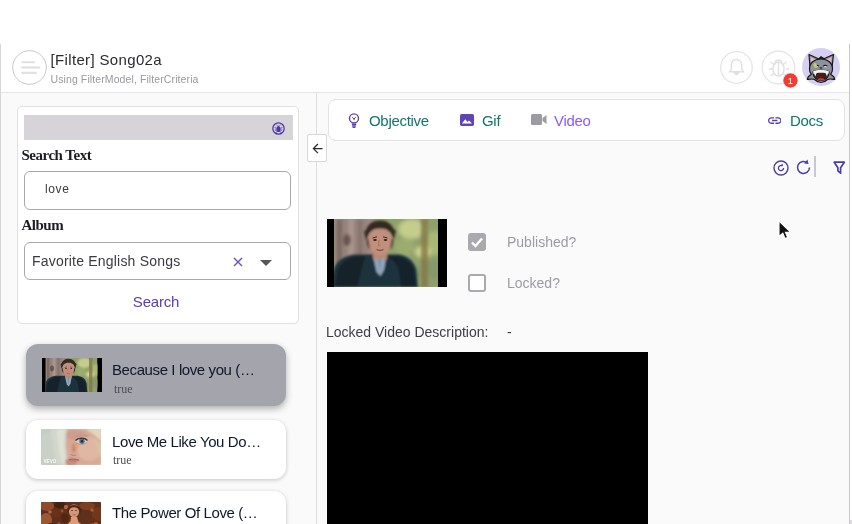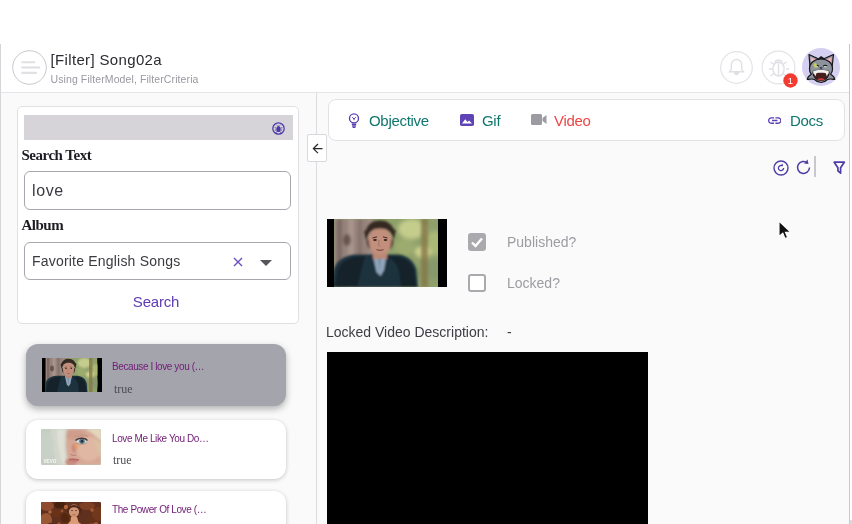--- a/index.html
+++ b/index.html
@@ -25,31 +25,31 @@
   #inp2 { top:198px; height:38px; }
   .inptxt { font-size:14px; color:#3a3a41; }
   #btnsearch { left:14px; top:248.5px; width:282px; text-align:center; font-size:15px; color:#5e3cb4; letter-spacing:-0.2px; }
 
   
   .item { left:25px; width:260px; height:59px; border-radius:12px; background:#fff; box-shadow:0 1px 4px rgba(0,0,0,0.22); }
   #item1 { top:300px; height:62px; background:#a4a4ad; box-shadow:0 3px 7px rgba(0,0,0,0.3); }
   #item2 { top:376px; }
   #item3 { top:447px; }
   .thumb { width:60px; height:36px; overflow:hidden; border-radius:1px; }
-  .ititle { font-size:10px; color:#701a75; letter-spacing:-0.4px; white-space:nowrap; }
+  .ititle { font-size:15px; color:#0f172a; letter-spacing:-0.4px; white-space:nowrap; }
   .itrue { font-size:12px; color:#4c4c54;font-family:Liberation Serif, serif; }
 
   
   #arrowbtn { left:306px; top:90px; width:20px; height:28px; background:#fff; border:1px solid #dad7dd; border-radius:2px; display:flex; align-items:center; justify-content:center; }
 
   
   #tabbar { left:327px; top:55px; width:517px; height:42px; background:#fff; border:1px solid #e3e0e6; border-radius:8px; }
   .tabtxt { font-size:15px; letter-spacing:-0.3px; }
   .purple { color:#0f766e; }
-  .gray { color:#ef4444; }
+  .gray { color:#8b5cf6; }
 
   
   #maintitle { left:454px; top:148.5px; font-size:15px; color:#3b3b41; letter-spacing:-0.32px; }
   #bigthumb { left:326px; top:175px; width:120px; height:68px; }
   .cb { width:18px; height:18px; border-radius:3px; }
   #cb1 { left:467px; top:189px; background:#a9a9ae; }
   #cb2 { left:467px; top:230px; background:#fff; border:2px solid #a9a9ae; }
   .cblbl { font-size:14px; color:#9c9ca2; letter-spacing:0; }
   #publbl { left:506px; top:190px; }
   #locklbl { left:506px; top:230.5px; }
@@ -240,21 +240,21 @@
     <div class="abs" style="left:6px;top:8px;width:268.5px;height:24.5px;background:#d6d3d9"></div>
     <svg class="abs" style="left:253.5px;top:14.5px" width="13" height="13" viewBox="0 0 13 13">
       <circle cx="6.5" cy="6.5" r="5.7" fill="none" stroke="#4c37a9" stroke-width="1.25"></circle>
       <ellipse cx="6.5" cy="7.2" rx="2.1" ry="2.9" fill="#4c37a9"></ellipse>
       <path d="M5.1 4.6 a1.6 1.6 0 0 1 2.8 0 z" fill="#4c37a9"></path>
       <path d="M5.4 3.6 l-0.9 -1 M7.6 3.6 l0.9 -1 M4.4 6.2 l-1.7 -0.6 M8.6 6.2 l1.7 -0.6 M4.4 8 H2.8 M8.6 8 h1.6 M5 9.6 l-1.2 1.1 M8 9.6 l1.2 1.1" stroke="#4c37a9" stroke-width="0.85" fill="none"></path>
     </svg>
   </div>
   <div class="abs lbl" id="lbl1">Search Text</div>
   <div class="abs inpt" id="inp1">
-      <div class="abs inptxt" style="left:7px;top:10.5px;font-size:16px;letter-spacing:0.6px">love</div>
+      <div class="abs inptxt" style="left:20px;top:10.5px;font-size:12px;letter-spacing:0.6px">love</div>
     </div>
   <div class="abs lbl" id="lbl2">Album</div>
   <div class="abs" id="btnsearch">Search</div>
   <div class="abs inpt" id="inp2">
       <div class="abs inptxt" style="left:7px;top:9.5px;letter-spacing:0.2px">Favorite English Songs</div>
     <svg class="abs" style="left:207.5px;top:13.5px" width="10" height="10" viewBox="0 0 10 10">
       <path d="M1 1 L9 9 M9 1 L1 9" stroke="#6c4ec0" stroke-width="1.4"></path>
     </svg>
     <div class="abs" style="left:234.5px;top:16.5px;width:0;height:0;border-left:6.5px solid transparent;border-right:6.5px solid transparent;border-top:6.5px solid #55565a"></div>
   </div>

